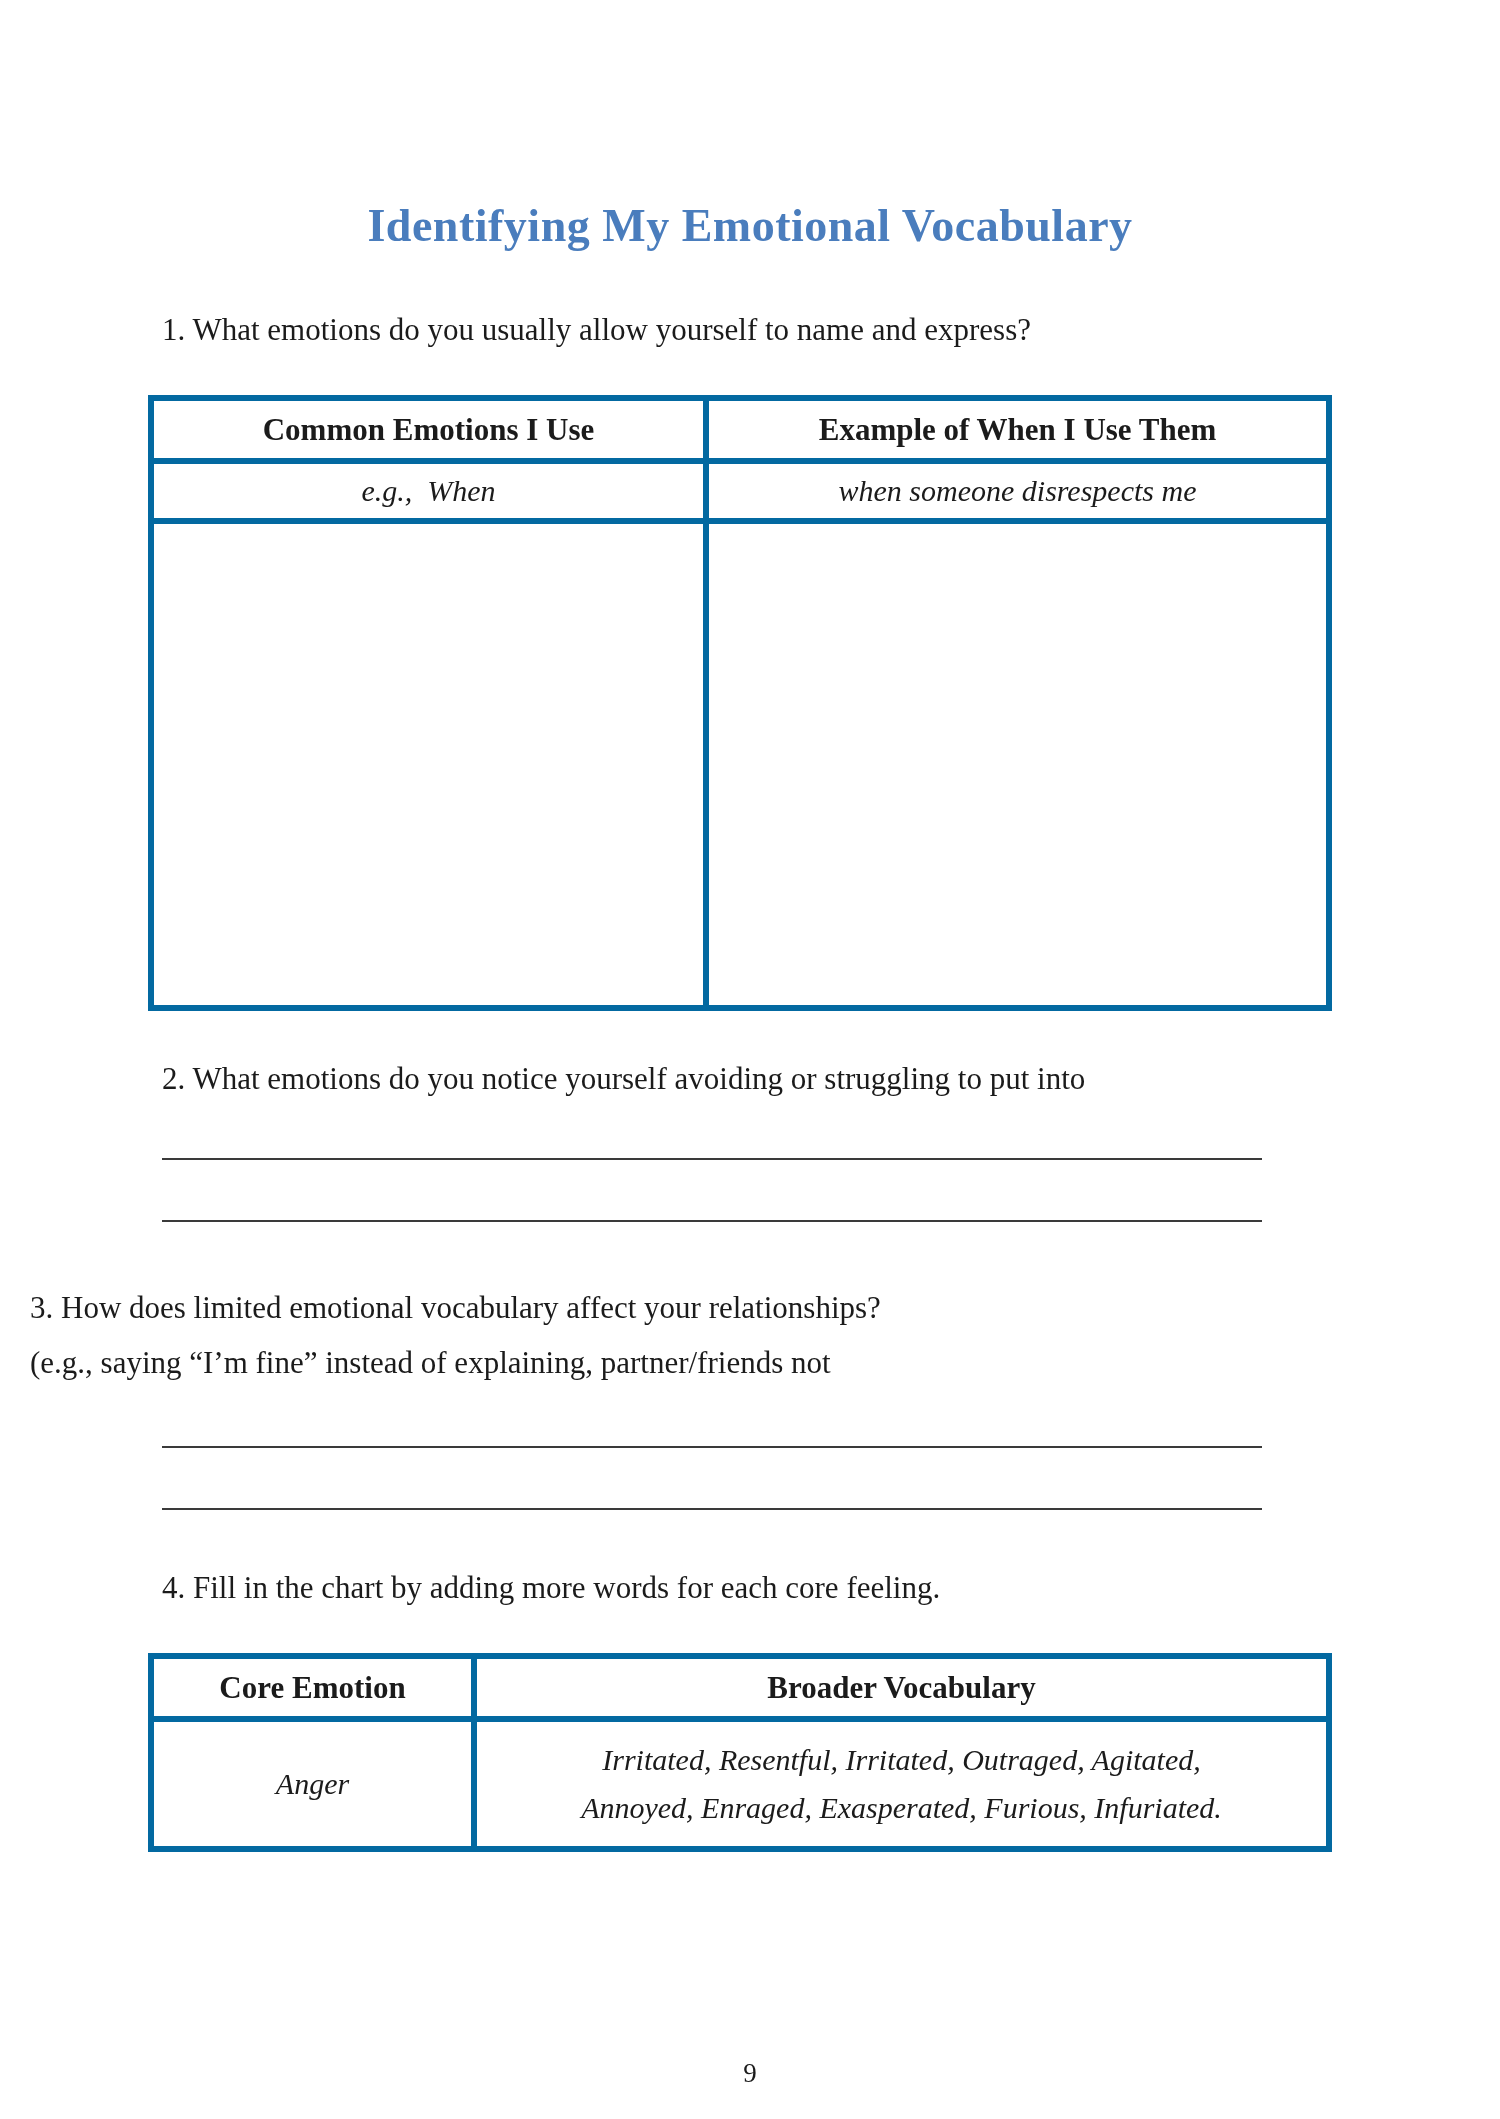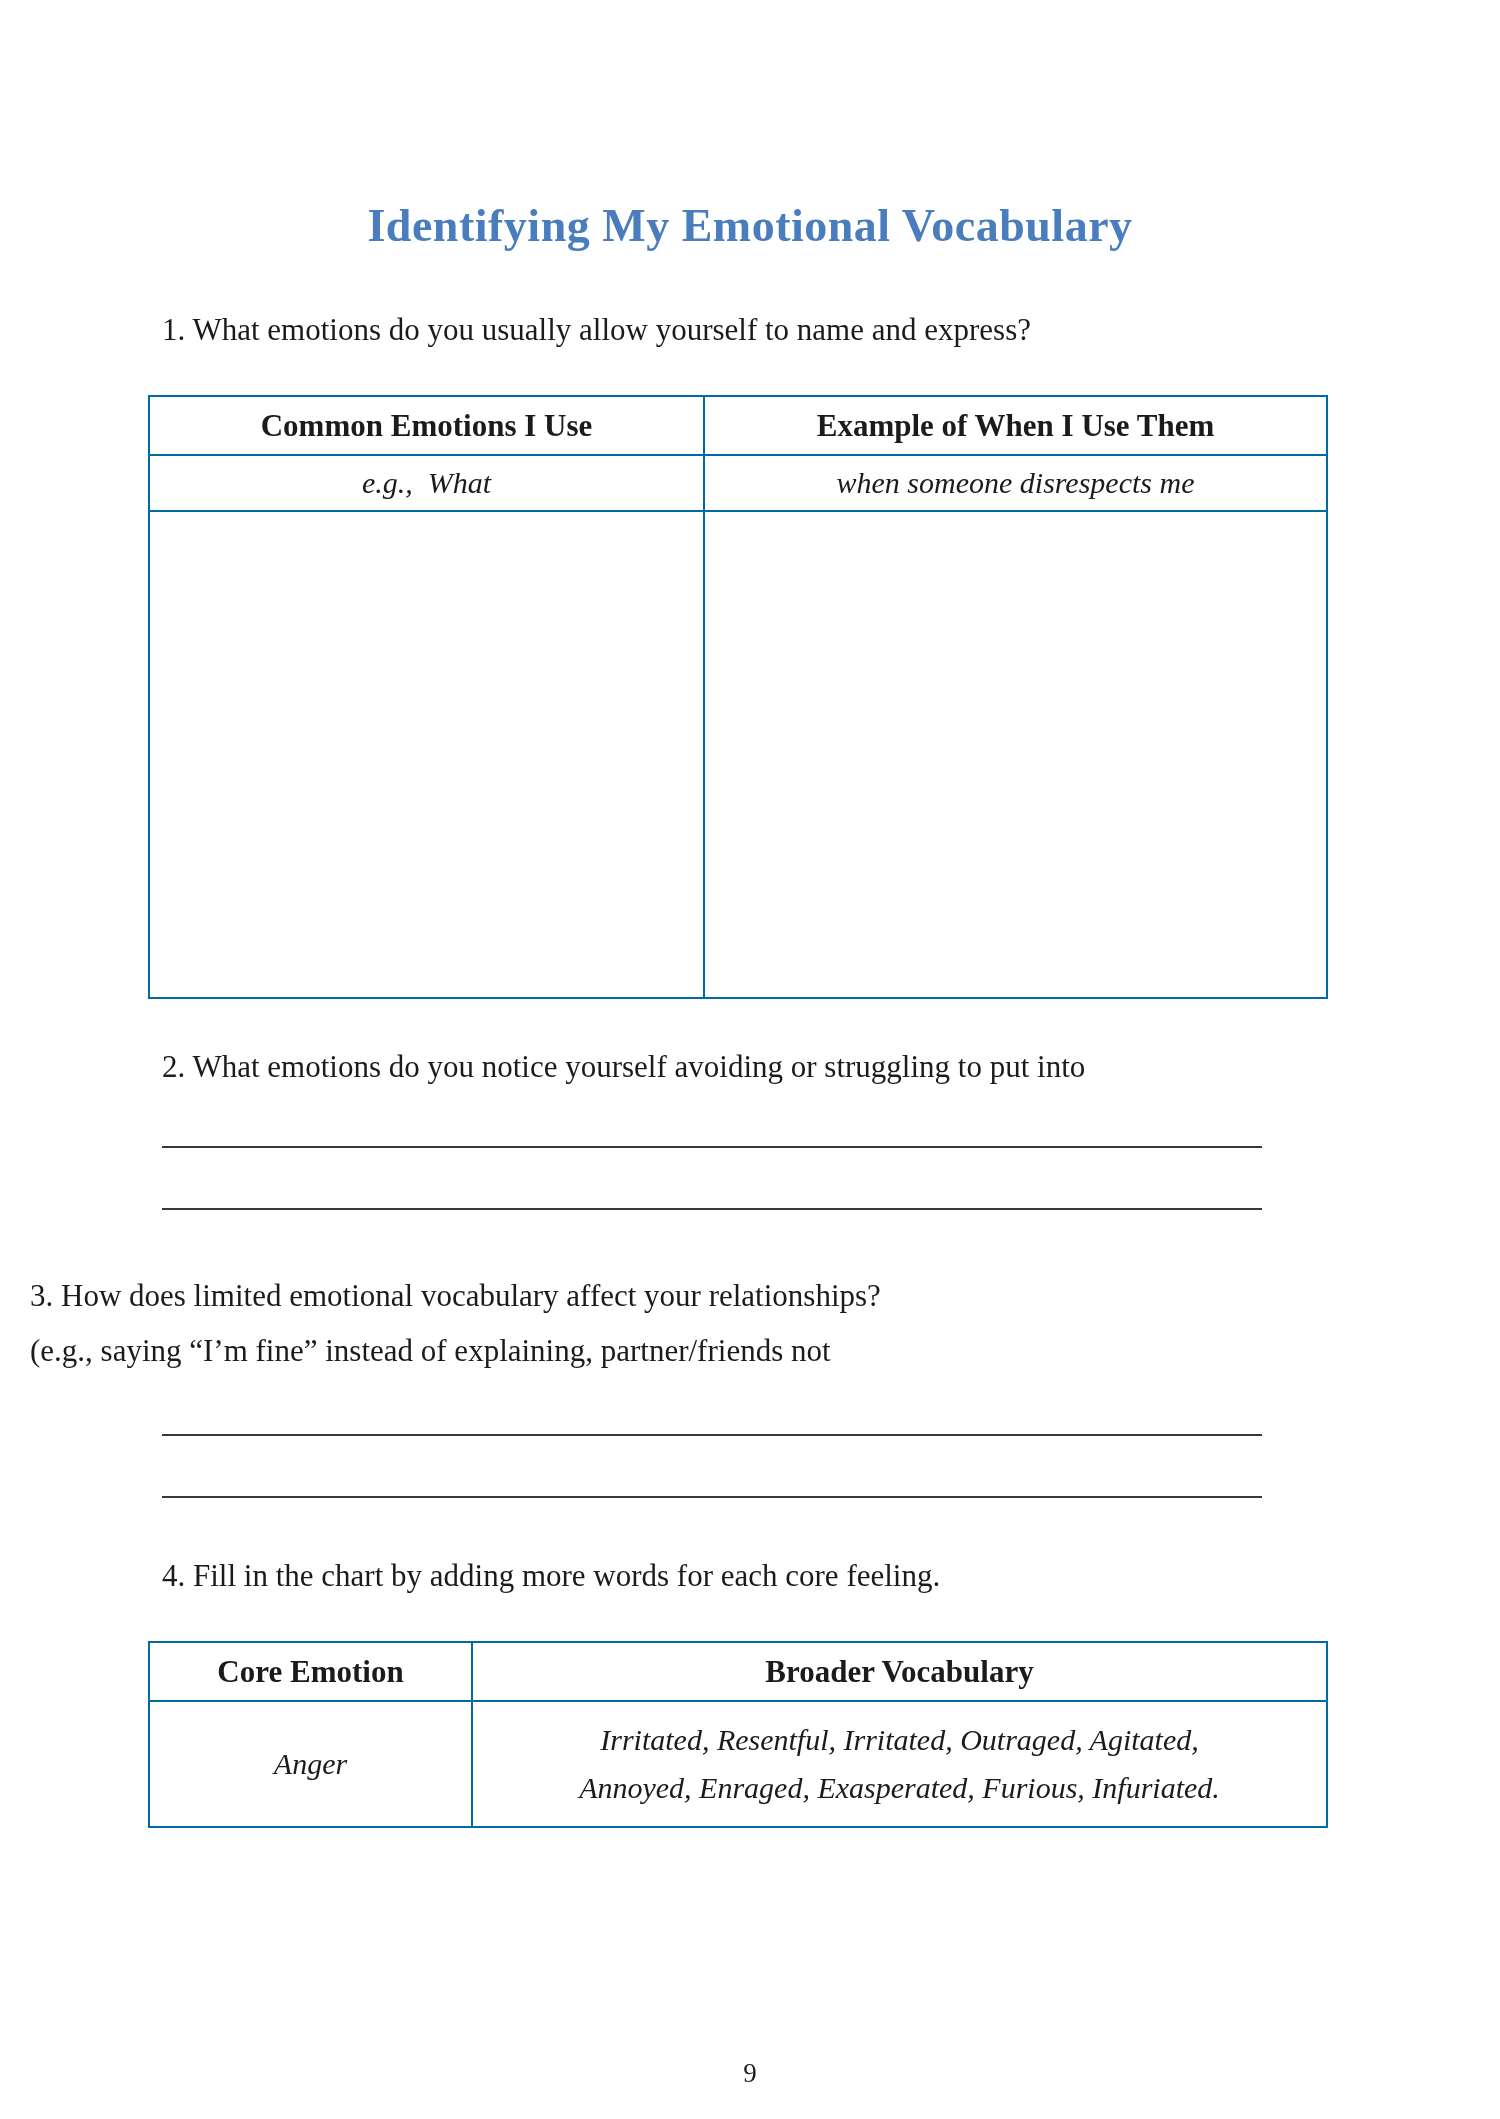--- a/index.html
+++ b/index.html
@@ -38,21 +38,21 @@
   .line { display: block; }
 
   table.tbl {
     border-collapse: collapse;
     margin-left: 148px;
     table-layout: fixed;
   }
   .tbl1 { width: 1178px; margin-top: 44px; }
   .tbl2 { width: 1178px; margin-top: 38px; }
   .tbl th, .tbl td {
-    border: 2px solid #0369a1;
+    border: 6px solid #0369a1;
     text-align: center;
     vertical-align: middle;
     font-size: 31px;
   }
   .tbl th {
     font-weight: bold;
     padding: 10px 8px;
     line-height: 37px;
   }
   .tbl .example td {
@@ -106,21 +106,21 @@
     <colgroup>
         <col class="t1c1">
         <col class="t1c2">
       </colgroup>
     <tbody>
       <tr class="head">
         <th>Common Emotions I Use</th>
         <th>Example of When I Use Them</th>
       </tr>
       <tr class="example">
-        <td>e.g.,  What</td>
+        <td>e.g.,  When</td>
         <td>when someone disrespects me</td>
       </tr>
       <tr class="blank-row">
         <td></td>
         <td></td>
       </tr>
     </tbody>
   </table>
 
   <p class="question q2">

